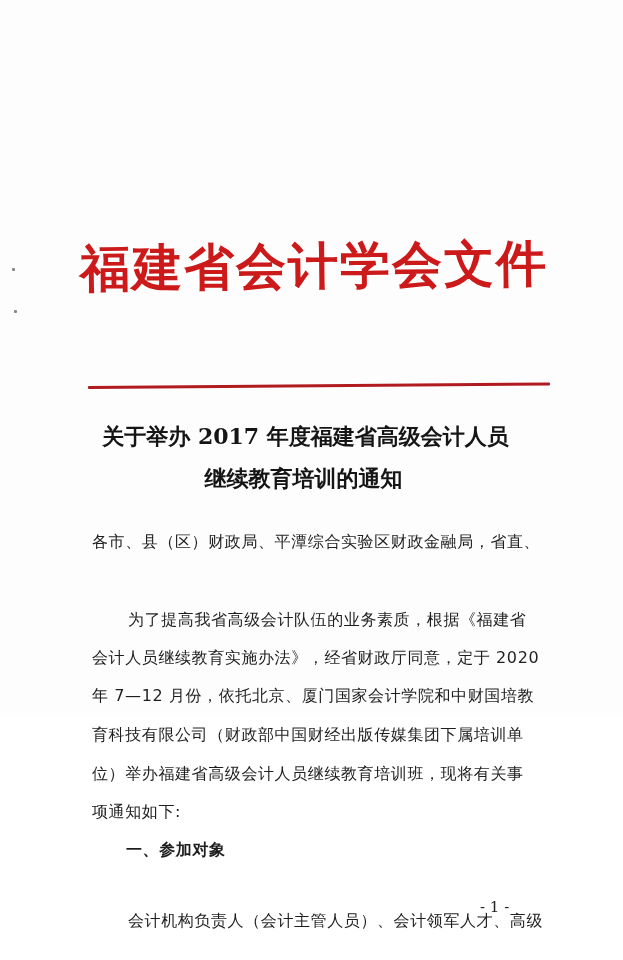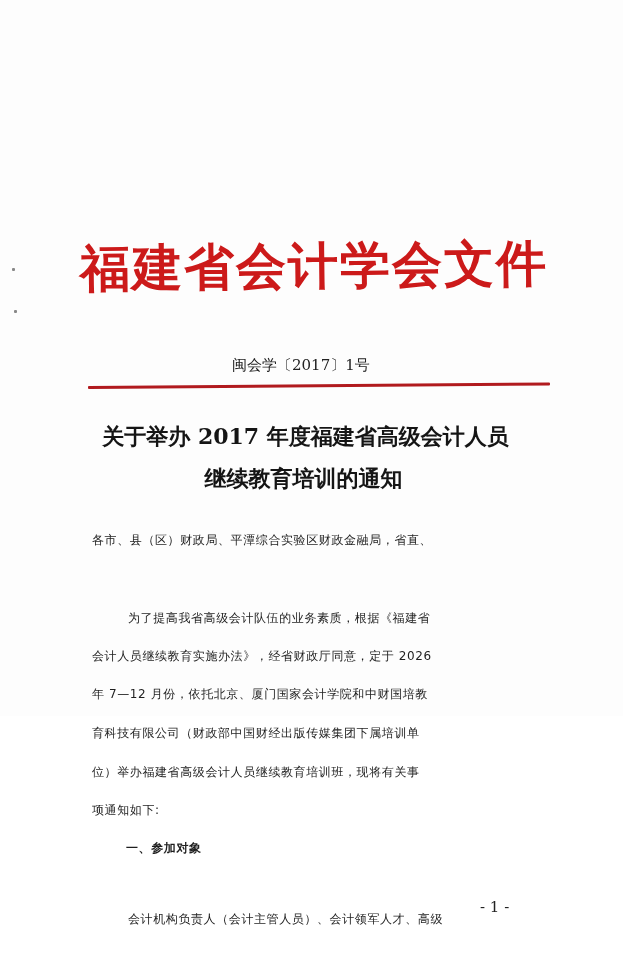--- a/index.html
+++ b/index.html
@@ -39,49 +39,48 @@
       position: absolute; left: 0; width: 623px; text-align: center;
       font-weight: bold; font-size: 22px; color: #151515;
       white-space: nowrap;
     }
     .t1 { top: 422px; left: -6px; }
     .t2 { top: 464px; left: -8px; }
 
     .body-line {
       position: absolute; left: 92px;
       font-family: "DejaVu Sans", "Liberation Sans", sans-serif;
-      font-size: 12px; color: #1e1e1e; white-space: nowrap;
+      font-size: 16px; color: #1e1e1e; white-space: nowrap;
       letter-spacing: 0.6px;
     }
     .indent { left: 128px; }
     .heading { font-weight: bold; left: 126px; }
 
     .page-number {
       position: absolute; left: 480px; top: 893px;
       font-size: 15px; color: #222; white-space: nowrap;
     }
   </style>
 </head>
 <body>
 
 <div class="page">
   <div class="speck" style="left:12px; top:268px;"></div>
   <div class="speck" style="left:14px; top:310px;"></div>
 
   <div class="org-title">福建省会计学会文件</div>
-  <div class="doc-number">闽会学〔2017〕1号</div>
   <div class="red-rule"></div>
 
   <div class="notice-title t1">关于举办 2017 年度福建省高级会计人员</div>
   <div class="notice-title t2">继续教育培训的通知</div>
 
   <div class="body-line" style="top:532px;">各市、县（区）财政局、平潭综合实验区财政金融局，省直、</div>
 
   <div class="body-line indent" style="top:610px;">为了提高我省高级会计队伍的业务素质，根据《福建省</div>
-  <div class="body-line" style="top:648px;">会计人员继续教育实施办法》，经省财政厅同意，定于 2026</div>
+  <div class="body-line" style="top:648px;">会计人员继续教育实施办法》，经省财政厅同意，定于 2020</div>
   <div class="body-line" style="top:686px;">年 7—12 月份，依托北京、厦门国家会计学院和中财国培教</div>
   <div class="body-line" style="top:725px;font-family:Liberation Mono, monospace;">育科技有限公司（财政部中国财经出版传媒集团下属培训单</div>
   <div class="body-line" style="top:764px;">位）举办福建省高级会计人员继续教育培训班，现将有关事</div>
   <div class="body-line" style="top:802px;">项通知如下:</div>
 
   <div class="body-line heading" style="top:840px;">一、参加对象</div>
   <div class="body-line indent" style="top:879px;margin-top:32px;">会计机构负责人（会计主管人员）、会计领军人才、高级</div>
 
   <div class="page-number" style="top:898px;">- 1 -</div>
 </div>

